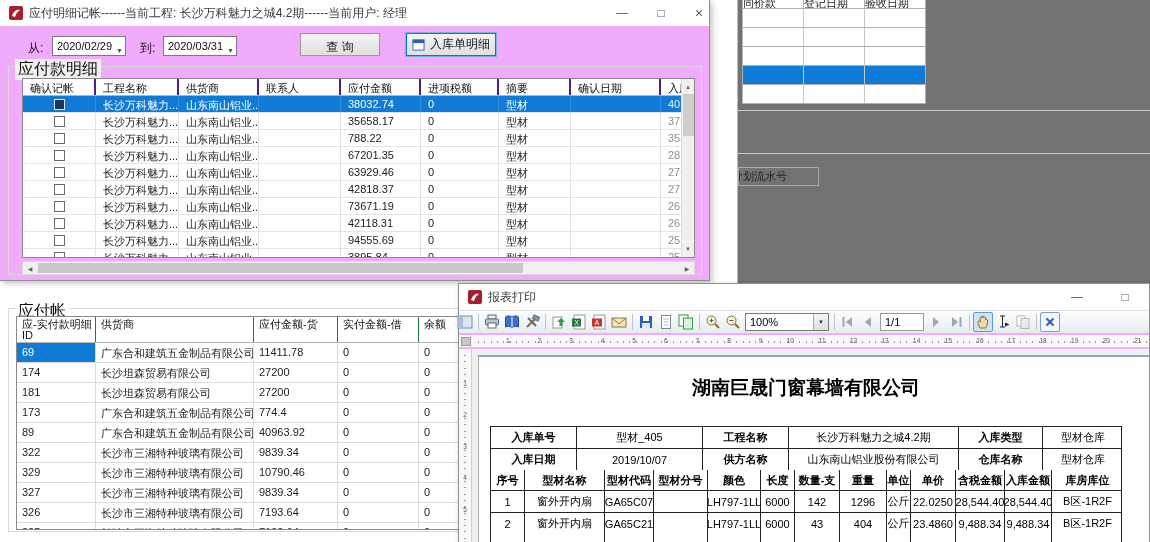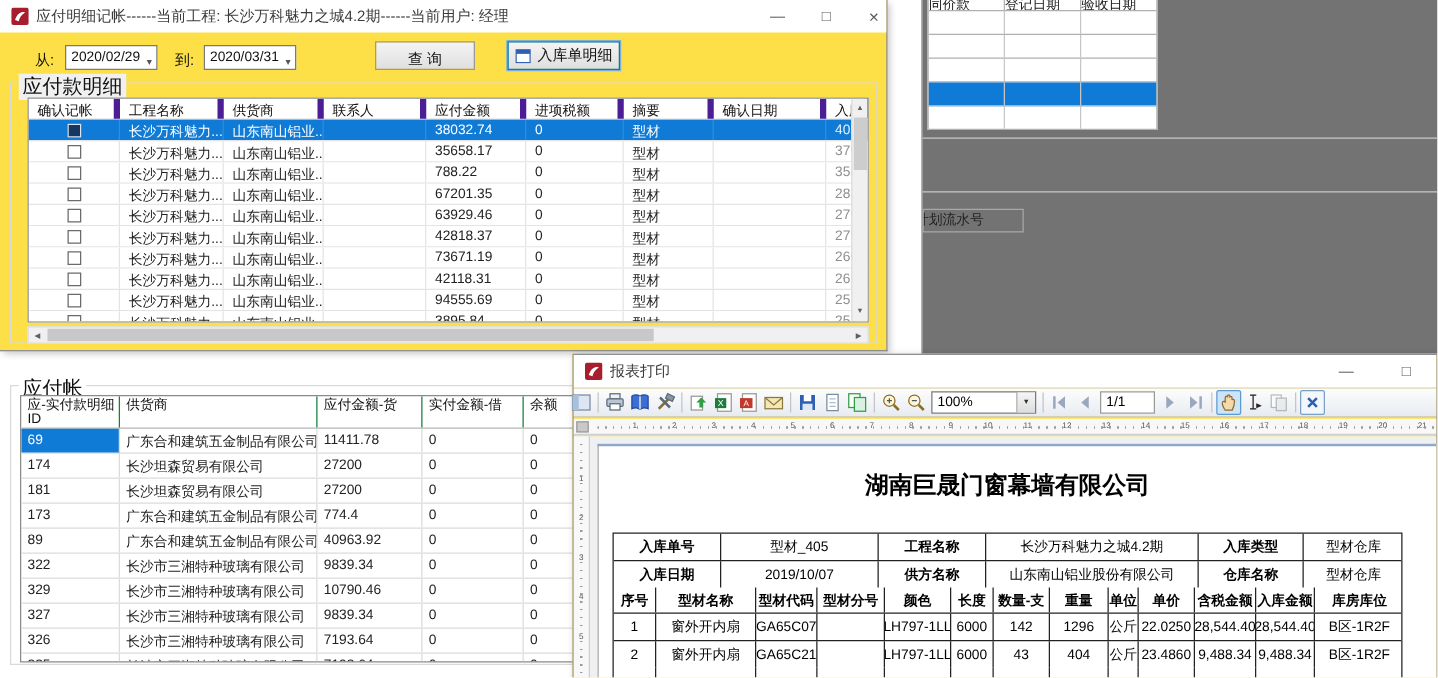--- a/index.html
+++ b/index.html
@@ -19,42 +19,42 @@
   .bgt-h .bgt-hc span { display:block; margin-top:-4px; font-size:11px; color:#222; white-space:nowrap; }
   .bgt-row { display:flex; height:19px; border-bottom:1px solid #b0b0b0; }
   .bgt-row .bgt-c { flex:0 0 61px; border-right:1px solid #c6c6c6; }
   .bgt-row .bgt-c:last-child { border-right:none; }
   .bgt-row.sel { background:#0f7bd7; }
   .bg-line { position:absolute; left:0; right:0; border-top:1px solid #c9c9c9; }
   .serial-box { position:absolute; left:0; top:167px; width:81px; height:19px; border:1px solid #a8a8a8; overflow:hidden; }
   .serial-box span { display:block; font-size:11px; line-height:17px; color:#222; white-space:nowrap; text-indent:-7px; }
 
   
-  .win { position:absolute; background:#fde047; border:1px solid #8f8f8f; box-shadow:2px 2px 6px rgba(0,0,0,.25); }
+  .win { position:absolute; background:#f0abfc; border:1px solid #8f8f8f; box-shadow:2px 2px 6px rgba(0,0,0,.25); }
   .titlebar { position:absolute; left:0; top:0; right:0; height:26px; background:#fff; display:flex; align-items:center; }
   .app-ico { margin:0 6px 0 9px; width:14px; height:14px; flex:0 0 14px; }
   .title-text { font-size:12px; color:#3c3c3c; white-space:nowrap; }
   .winbtn { position:absolute; top:2px; width:24px; height:21px; display:flex; align-items:center; justify-content:center; color:#5a5a5a; font-size:12px; cursor:default; }
 
   
   #win1 { left:0; top:0; width:710px; height:281px; border-left:none; border-top:none; }
   .lbl { font-size:12px; color:#111; }
   .combo { position:absolute; height:20px; background:#fff; border:1px solid #7a7a7a; font-size:11px; color:#111; line-height:18px; padding:0 16px 0 4px; }
   .combo .arr { position:absolute; right:2px; top:5px; font-size:7px; color:#555; }
   .btn { position:absolute; height:23px; background:linear-gradient(#f4f4f4,#dfdfdf); border:1px solid #9a9a9a; display:flex; align-items:center; justify-content:center; gap:5px; font-size:12px; color:#111; }
   .btn.focused { border:1px solid #0078d7; box-shadow:0 0 0 1px #7ab0e0;justify-content:center; }
 
   .groupbox { position:absolute; border:1px solid #d9d9d9; }
   .group-label { position:absolute; top:-8px; left:6px; font-size:16px; color:#111; padding:0 3px; }
   .gl-gray { background:#f0f0f0; }
   .gl-white { background:#fff; }
 
   .grid1 { position:absolute; left:22px; top:78px; width:673px; height:180px; background:#fff; border:1px solid #8a8a8a; overflow:hidden; }
   .g1h { display:flex; height:17px; border-bottom:1px solid #b5b5b5; background:#fff; }
-  .g1h span { font-size:11px; color:#111; padding:2px 0 0 7px; border-right:5px solid #4c1d95; overflow:hidden; white-space:nowrap; }
+  .g1h span { font-size:11px; color:#111; padding:2px 0 0 7px; border-right:2px solid #4c1d95; overflow:hidden; white-space:nowrap; }
   .g1row { display:flex; height:17px; border-bottom:1px solid #e4e4e4; background:#fff; }
   .g1row .gc { font-size:11px; color:#222; padding:2px 0 0 7px; border-right:1px solid #e4e4e4; overflow:hidden; white-space:nowrap; }
   .g1row.sel { background:#0f7bd7; }
   .g1row.sel .gc { color:#fff; border-right-color:#2f8ddd; }
   .c1{flex:0 0 73px;} .c2{flex:0 0 83px;} .c3{flex:0 0 80px;} .c4{flex:0 0 82px;}
   .c5{flex:0 0 80px;} .c6{flex:0 0 78px;} .c7{flex:0 0 72px;} .c8{flex:0 0 90px;} .c9{flex:0 0 35px;}
   .g1row .c9 { color:#8f8f8f; }
   .g1row.sel .c9 { color:#eaf2fa; }
   .ckcell { display:flex !important; align-items:center; justify-content:center; padding:0 !important; }
   .ckbox { width:11px; height:11px; background:#fff; border:1px solid #6a6a6a; }

